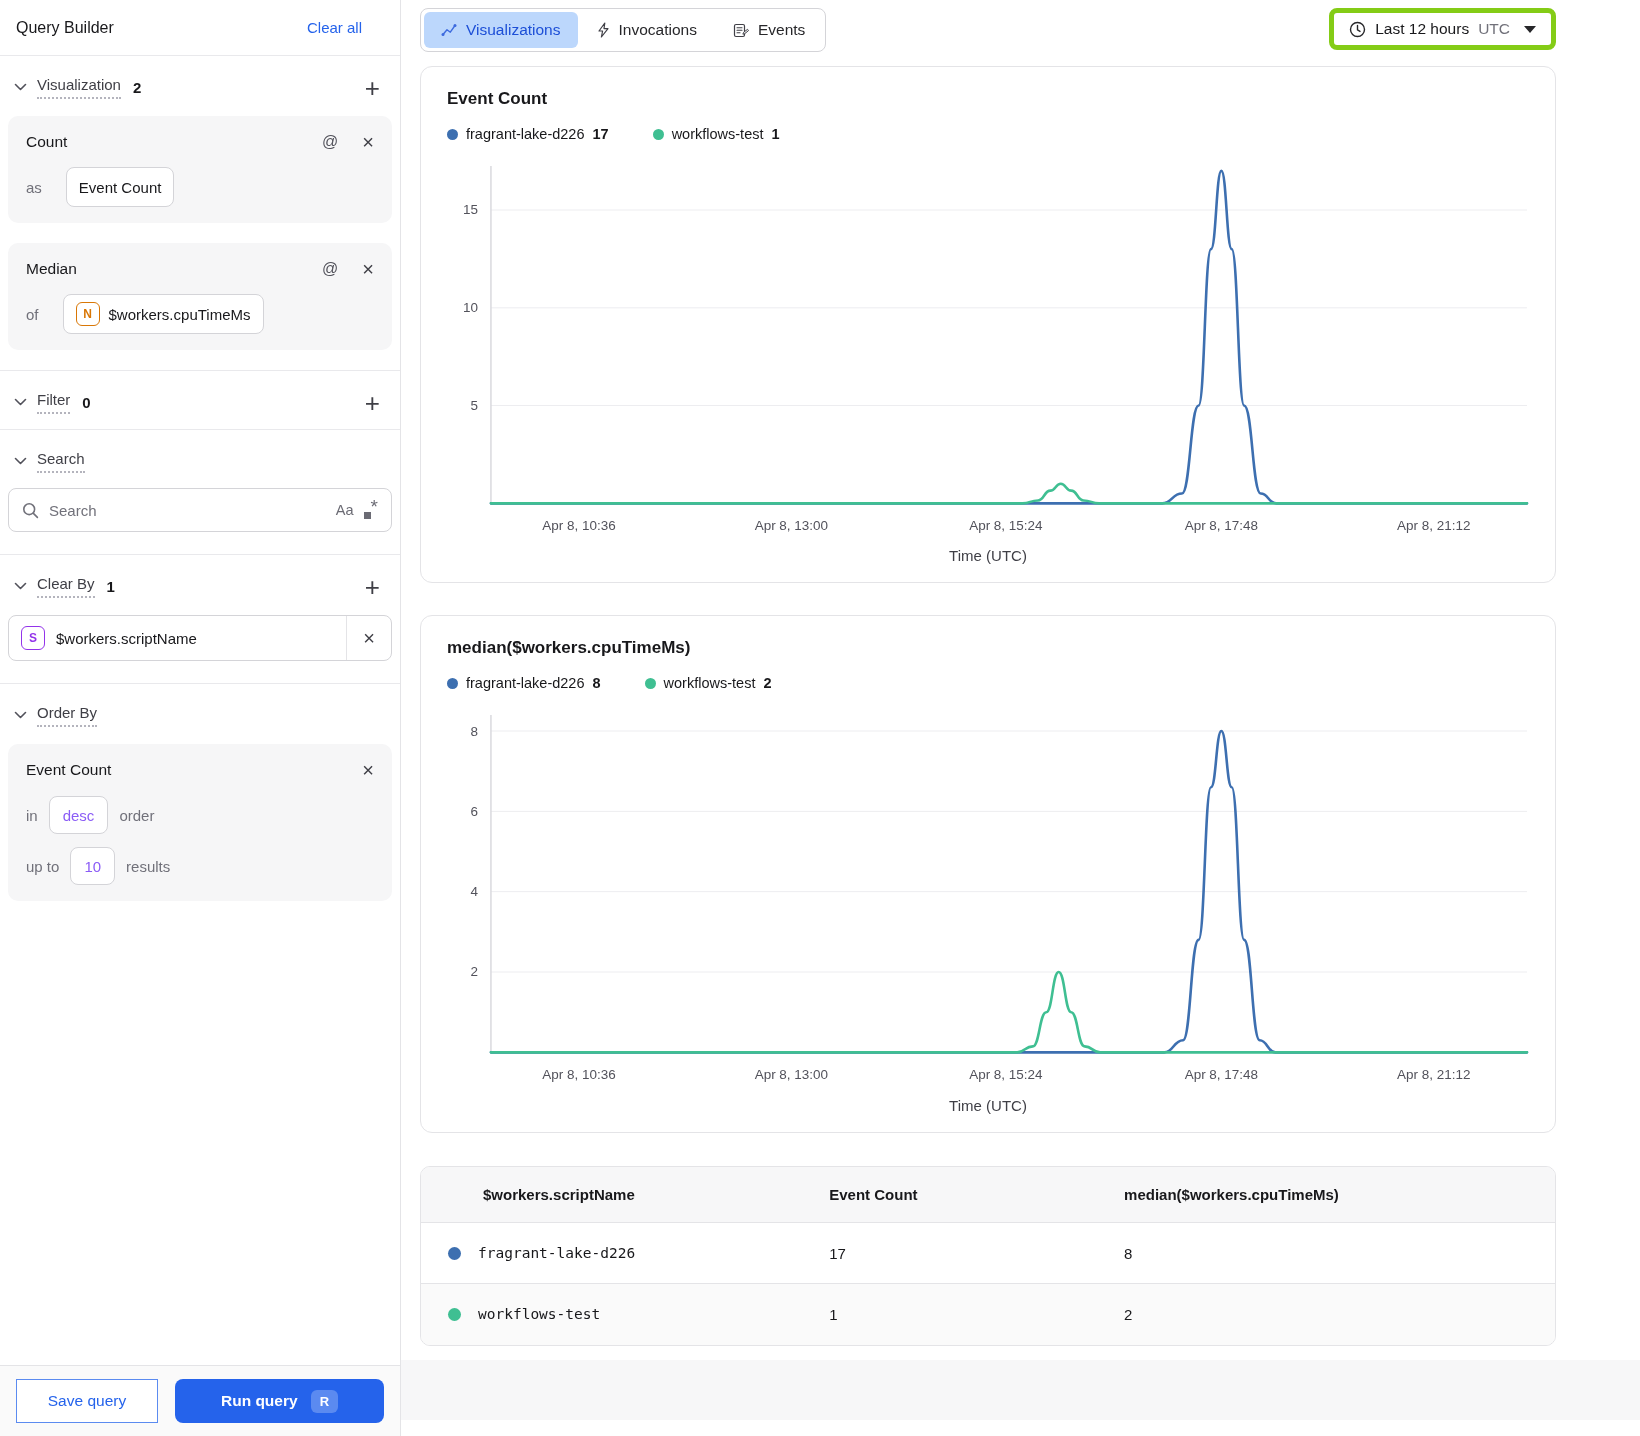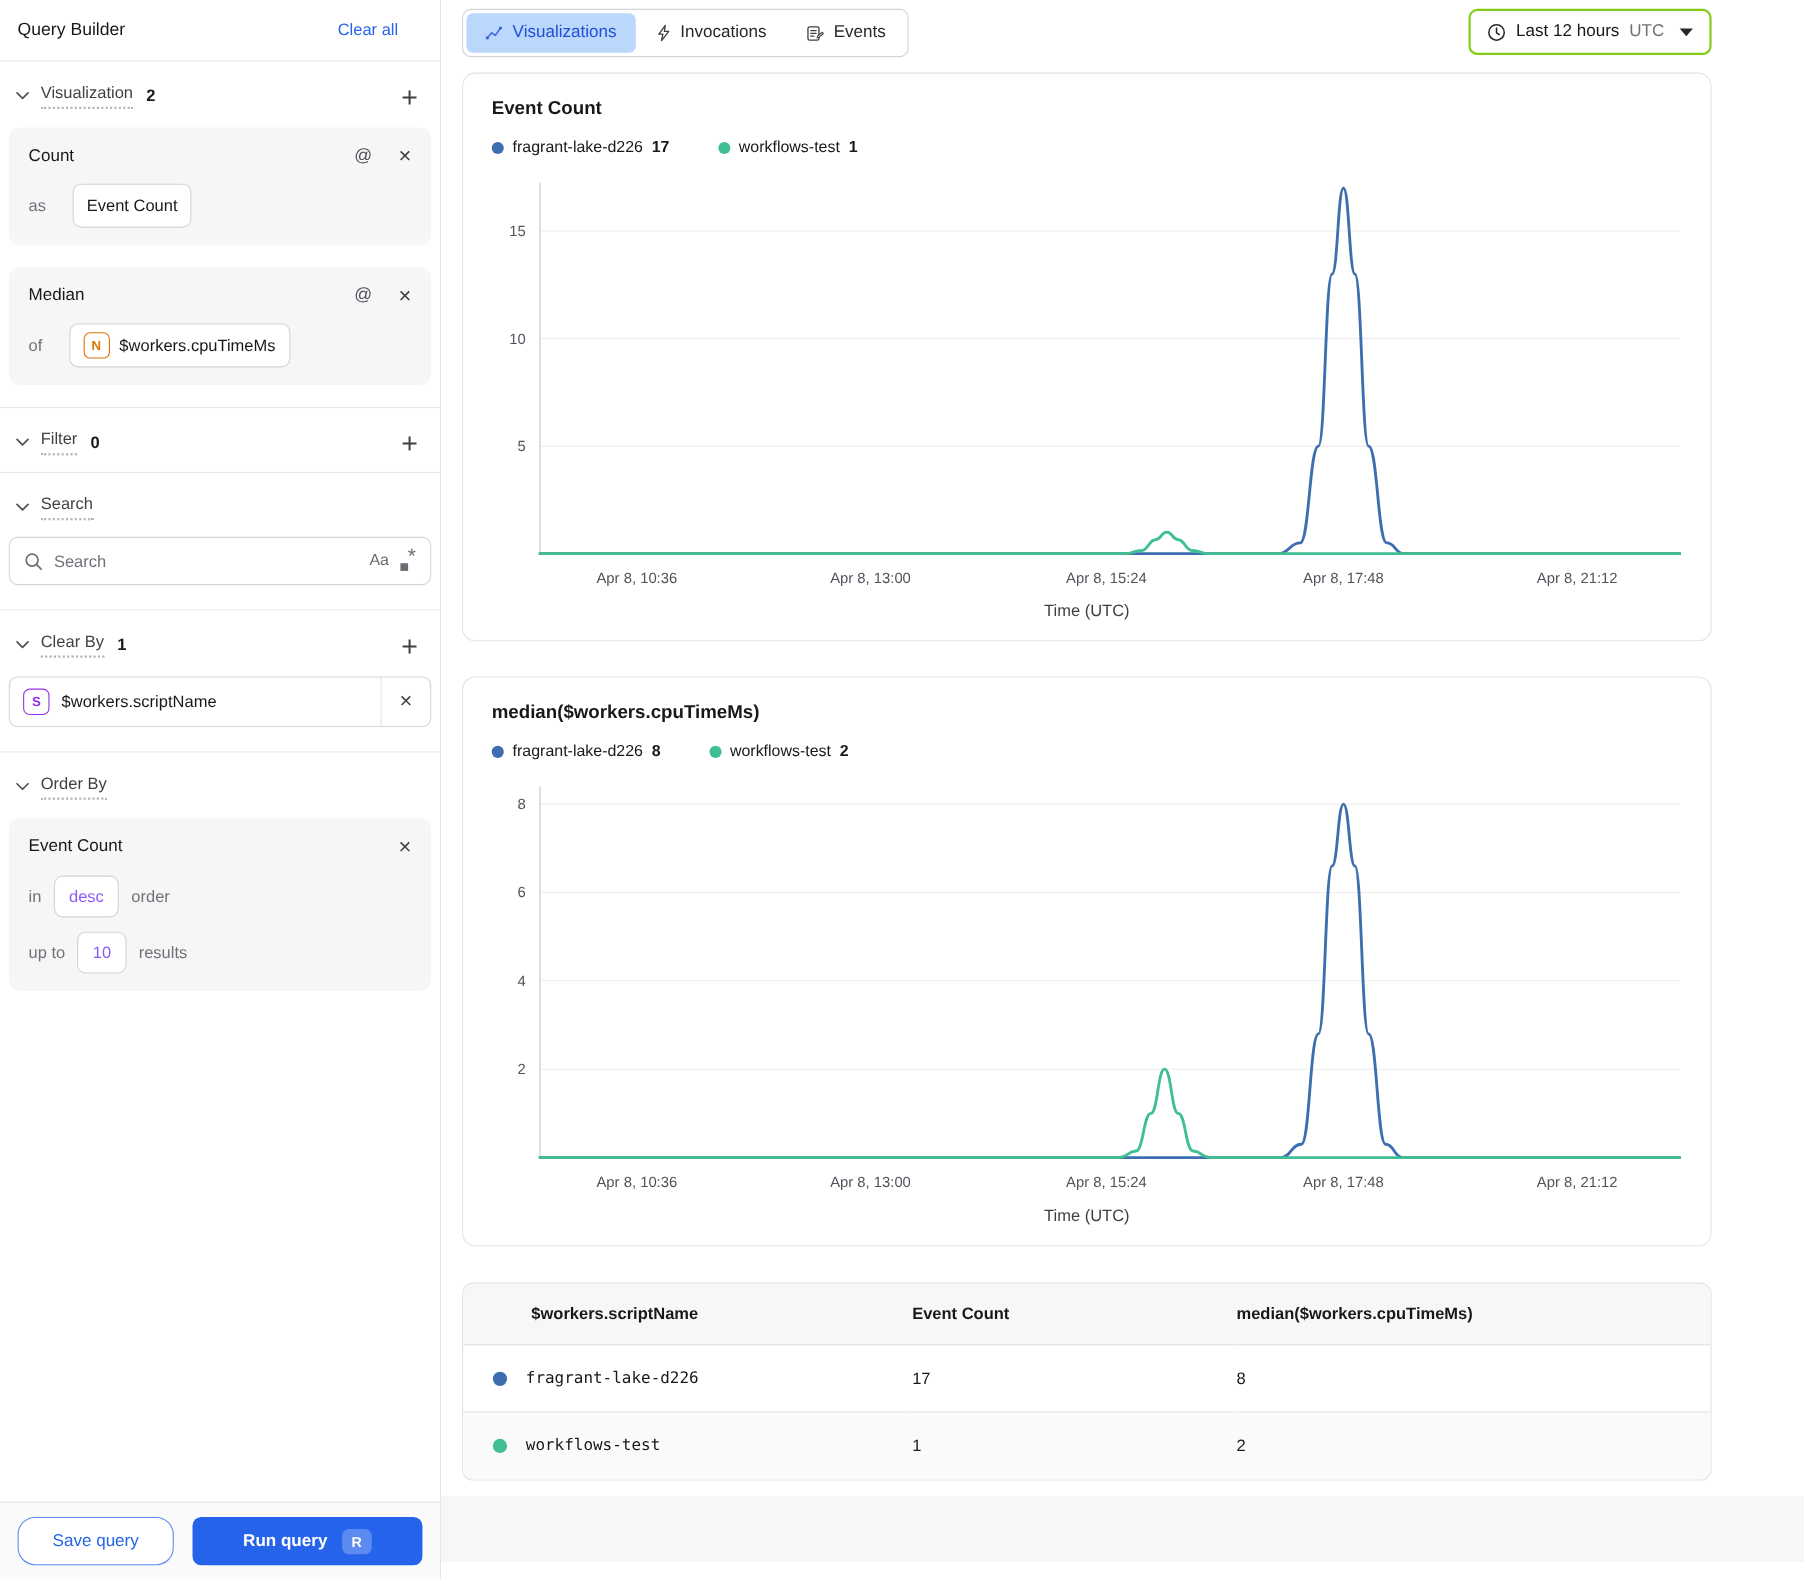--- a/index.html
+++ b/index.html
@@ -37,32 +37,32 @@
   .rx-ic{color:#6b6b74;cursor:pointer;display:inline-flex;align-items:flex-end;line-height:1}
   .rx-sq{width:7px;height:7px;background:#6b6b74;display:inline-block;margin-bottom:1px}
   .rx-star{font-size:19px;position:relative;top:-4px}
   .group-row{margin:2px 8px 22px;height:46px;border:1px solid #d4d4d8;border-radius:8px;background:#fff;display:flex;align-items:center;padding-left:12px}
   .group-val{font-size:15px;color:#18181b;margin-left:11px}
   .group-x{margin-left:auto;width:45px;height:100%;border-left:1px solid #e4e4e7;display:flex;align-items:center;justify-content:center;cursor:pointer}
   .order-rows{display:flex;flex-direction:column;gap:13px;margin-top:16px}
   .order-line{display:flex;align-items:center;gap:11px;font-size:15px;color:#71717a}
   .order-line .chip-val{color:#8b5cf6}
   .sb-footer{border-top:1px solid #e4e4e7;background:#fafafa;padding:13px 16px;display:flex;gap:17px}
-  .btn-save{width:142px;height:44px;background:#fff;border:1px solid #5b8bf0;border-radius:16px;color:#2563eb;font-size:15.5px;font-weight:500;font-family:inherit;cursor:pointer}
+  .btn-save{width:142px;height:44px;background:#fff;border:1px solid #5b8bf0;border-radius:0;color:#2563eb;font-size:15.5px;font-weight:500;font-family:inherit;cursor:pointer}
   .btn-run{flex:1;height:44px;background:#2563eb;border:none;border-radius:8px;color:#fff;font-size:15.5px;font-weight:700;font-family:Liberation Sans, sans-serif;display:flex;align-items:center;justify-content:center;gap:13px;cursor:pointer}
   .kbd{background:rgba(255,255,255,.25);border-radius:6px;padding:4px 9px;font-size:13px;font-weight:600}
 
   
   .main{flex:1;display:flex;flex-direction:column;padding:8px 84px 16px 19px;background:#fff}
   .toolbar{display:flex;align-items:flex-start;justify-content:space-between;margin-bottom:14px}
   .tabs{display:flex;align-items:center;border:1px solid #d4d4d8;border-radius:8px;background:#fff;padding:3px;gap:2px}
   .tab{height:36px;padding:0 17px;display:flex;align-items:center;gap:9px;font-size:15.5px;color:#27272a;border-radius:6px;cursor:pointer;white-space:nowrap}
   .tab svg{flex:none}
   .tab.active{background:#bcd7fc;color:#1d4fd7;font-weight:500}
-  .time-btn{display:flex;align-items:center;gap:9px;height:42px;border:2px solid #84cc16;border-radius:8px;background:#fff;padding:0 15px;font-size:15.5px;color:#18181b;font-family:inherit;cursor:pointer}
+  .time-btn{display:flex;align-items:center;gap:9px;height:42px;border:5px solid #84cc16;border-radius:8px;background:#fff;padding:0 15px;font-size:15.5px;color:#18181b;font-family:inherit;cursor:pointer}
   .tz{color:#71717a}
   .caret{width:0;height:0;border-left:6px solid transparent;border-right:6px solid transparent;border-top:7px solid #27272a;margin-left:5px}
 
   .chart-card{border:1px solid #e4e4e7;border-radius:12px;background:#fff;padding:22px 26px 18px;margin-bottom:32px}
   .chart-title{font-size:17px;font-weight:700;color:#18181b;margin-bottom:17px}
   .legend{display:flex;gap:44px;margin-bottom:10px;font-size:14.5px;color:#18181b}
   .legend-item{display:flex;align-items:center;gap:8px;cursor:pointer}
   .legend-dot{width:11px;height:11px;border-radius:50%}
   .legend-val{font-weight:700}
   .chart-svg svg{display:block;width:100%;height:auto}

